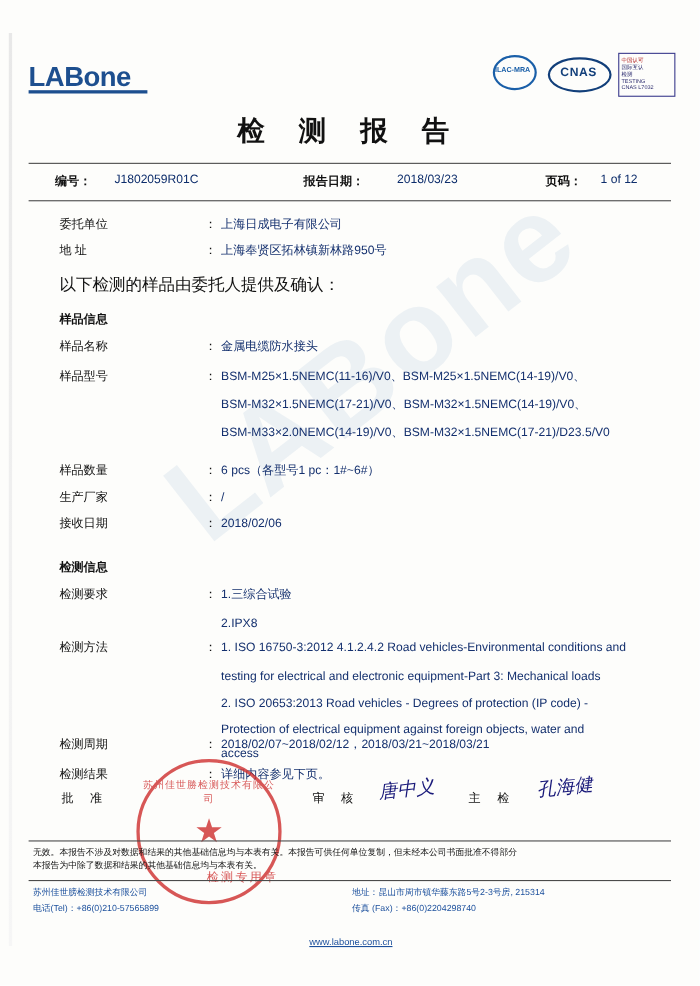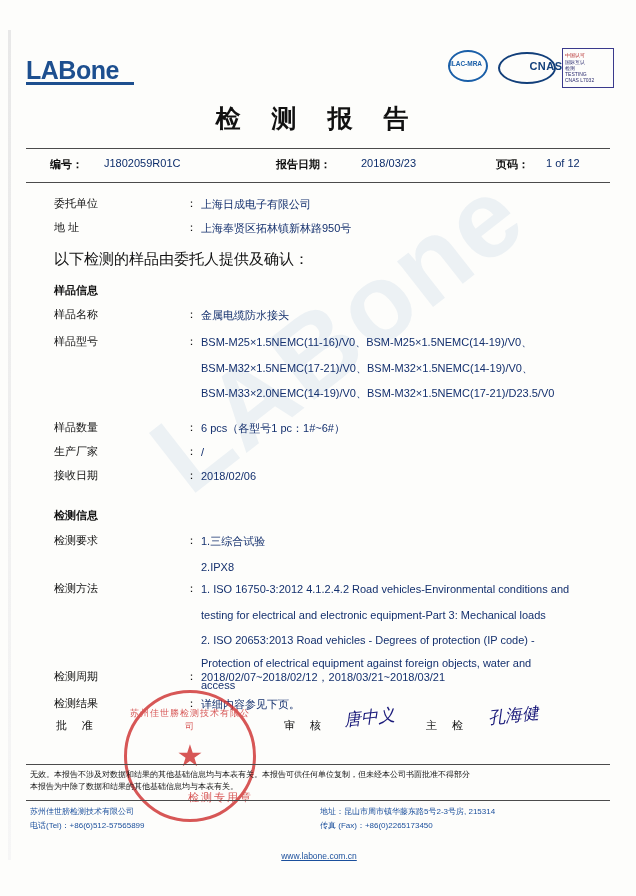--- a/index.html
+++ b/index.html
@@ -102,21 +102,20 @@
   }
   .mark-cnas .txt {
     position: absolute;
     left: 0; top: 10px;
     width: 56px;
     text-align: center;
     font-size: 11px;
     font-weight: bold;
     color: #123f7a;
     letter-spacing: 0.5px;
-    margin-left: 20px;
   }
   .mark-block {
     width: 52px;
     height: 40px;
     border: 1px solid #3a3a8c;
     padding: 1px 2px;
     box-sizing: border-box;
     font-size: 5px;
     line-height: 1.25;
     color: #2b2b6e;
@@ -457,22 +456,22 @@
   <div class="hr hr-foot"></div>
   <div class="declaration">
     <div>无效。本报告不涉及对数据和结果的其他基础信息均与本表有关。本报告可供任何单位复制，但未经本公司书面批准不得部分</div>
     <div>本报告为中除了数据和结果的其他基础信息均与本表有关。</div>
   </div>
   <div class="hr hr-foot2"></div>
 
   <div class="footer">
     <div class="f-left">
       <div>苏州佳世膀检测技术有限公司</div>
-      <div>电话(Tel)：+86(6)512-57565899</div>
+      <div>电话(Tel)：+86(0)210-57565899</div>
     </div>
     <div class="f-right">
       <div>地址：昆山市周市镇华藤东路5号2-3号房, 215314</div>
-      <div>传真 (Fax)：+86(0)2265173450</div>
+      <div>传真 (Fax)：+86(0)2204298740</div>
     </div>
     <a class="f-url" href="#">www.labone.com.cn</a>
   </div>
 
 </div>
 
 </body></html>

